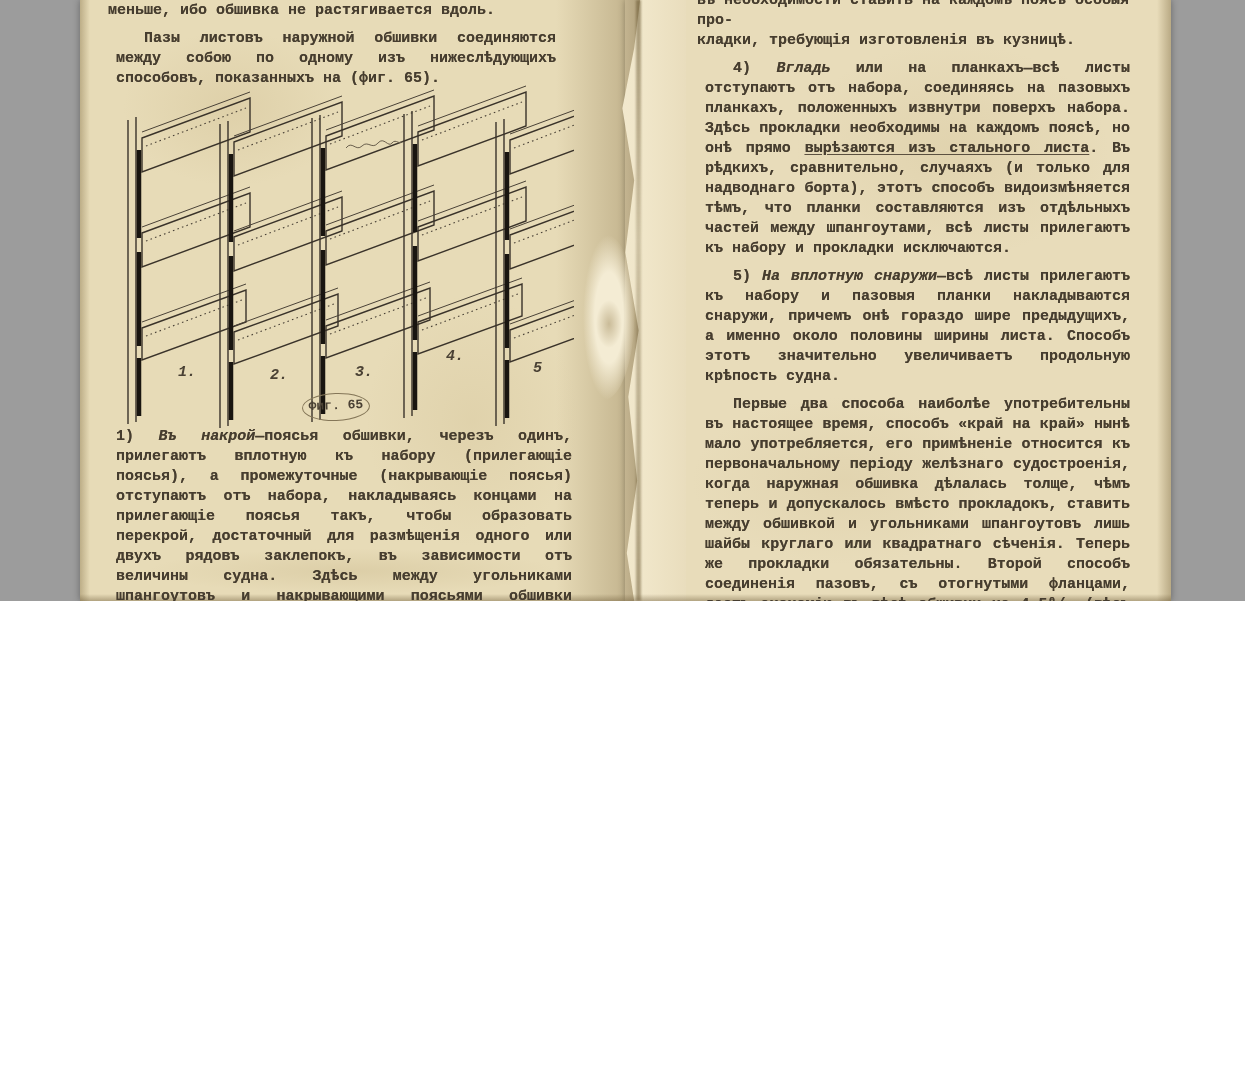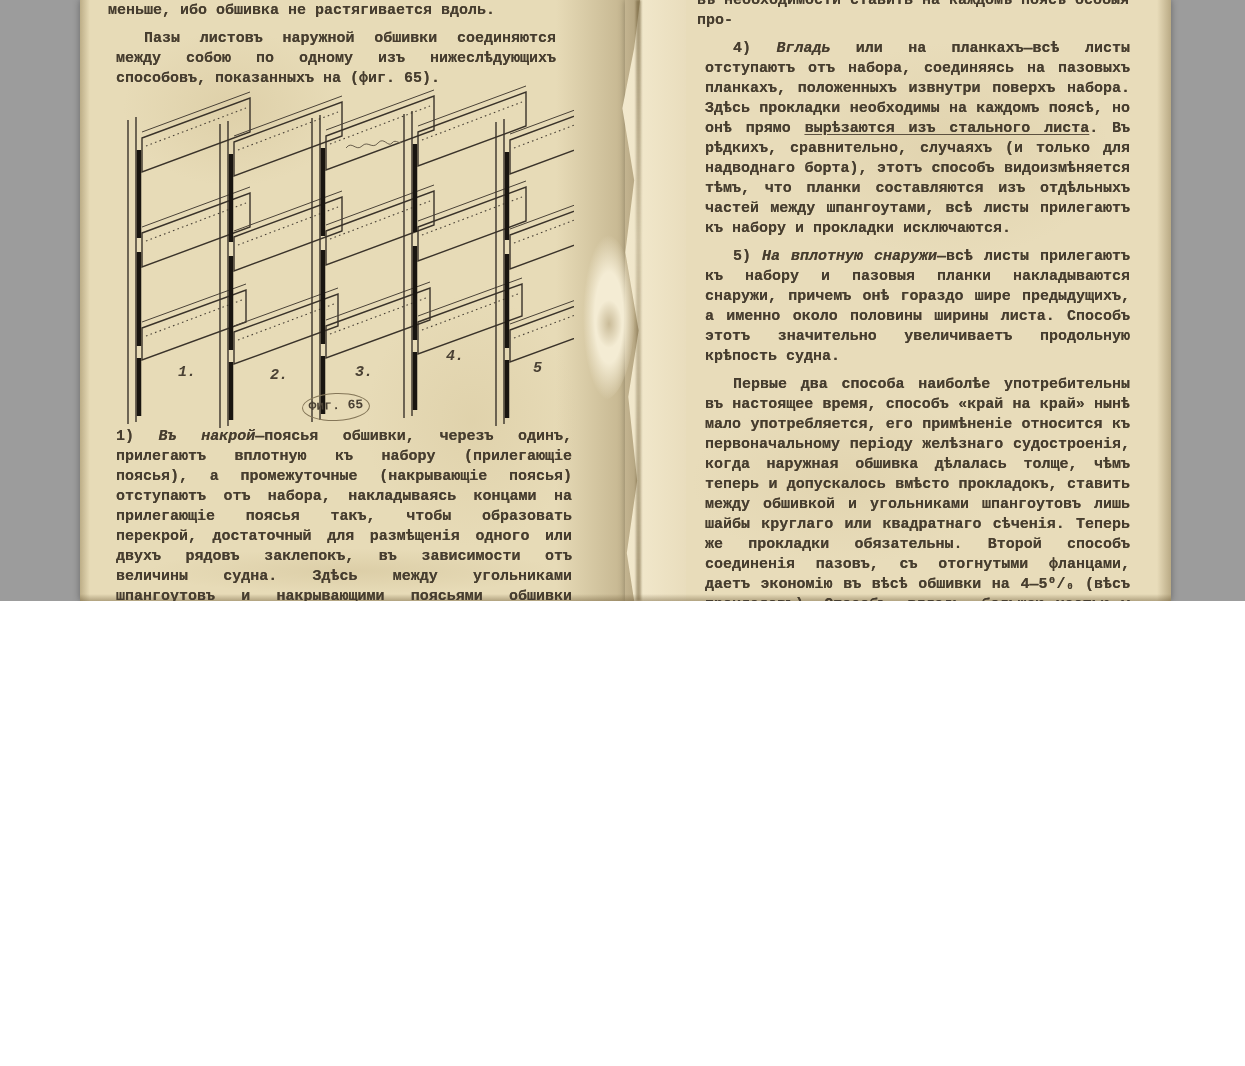--- a/index.html
+++ b/index.html
@@ -121,20 +121,21 @@
       <span class="fig-label" style="left:257px;top:282px">3.</span>
       <span class="fig-label" style="left:348px;top:266px">4.</span>
       <span class="fig-label" style="left:435px;top:278px">5</span>
       <span class="fig-caption">Фиг. 65</span>
     </div>
 
     <p class="abs-para para txt"><span>1) </span><span class="lead-italic">Въ накрой</span><span>—поясья обшивки, черезъ одинъ, прилегаютъ вплотную къ набору (прилегающіе поясья), а промежуточные (накрывающіе поясья) отступаютъ отъ набора, накладываясь концами на прилегающіе поясья такъ, чтобы образовать перекрой, достаточный для размѣщенія одного или двухъ рядовъ заклепокъ, въ зависимости отъ величины судна. Здѣсь между угольниками шпангоутовъ и накрывающими поясьями обшивки приходится ставить прокладки, по ширинѣ прилегающей полки угольника, изъ обрѣзковъ стальныхъ листовъ.</span></p>
 
     <div class="col-right txt">
       <div>въ необходимости ставить на каждомъ поясѣ особыя про-</div>
+      <div>кладки, требующія изготовленія въ кузницѣ.</div>
 
       <p class="para indent"><span>4) </span><span class="lead-italic">Вгладь</span><span> или на планкахъ—всѣ листы отступаютъ отъ набора, соединяясь на пазовыхъ планкахъ, положенныхъ извнутри поверхъ набора. Здѣсь прокладки необходимы на каждомъ поясѣ, но онѣ прямо </span><span class="underline">вырѣзаются изъ стального листа</span><span>. Въ рѣдкихъ, сравнительно, случаяхъ (и только для надводнаго борта), этотъ способъ видоизмѣняется тѣмъ, что планки составляются изъ отдѣльныхъ частей между шпангоутами, всѣ листы прилегаютъ къ набору и прокладки исключаются.</span></p>
 
       <p class="para indent"><span>5) </span><span class="lead-italic">На вплотную снаружи</span><span>—всѣ листы прилегаютъ къ набору и пазовыя планки накладываются снаружи, причемъ онѣ гораздо шире предыдущихъ, а именно около половины ширины листа. Способъ этотъ значительно увеличиваетъ продольную крѣпость судна.</span></p>
 
       <p class="para indent">Первые два способа наиболѣе употребительны въ настоящее время, способъ «край на край» нынѣ мало употребляется, его примѣненіе относится къ первоначальному періоду желѣзнаго судостроенія, когда наружная обшивка дѣлалась толще, чѣмъ теперь и допускалось вмѣсто прокладокъ, ставить между обшивкой и угольниками шпангоутовъ лишь шайбы круглаго или квадратнаго сѣченія. Теперь же прокладки обязательны. Второй способъ соединенія пазовъ, съ отогнутыми фланцами, даетъ экономію въ вѣсѣ обшивки на 4—5⁰/₀ (вѣсъ прокладовъ). Способъ «вгладь» большею частью у насъ примѣняется для надводнаго борта у тѣхъ судовъ, гдѣ для красоты требуется гладкій бортъ. Послѣдній способъ примѣненъ на нѣкоторыхъ крупныхъ трансатлантическихъ пароходахъ.</p>
 
     </div>
 
   </div>

